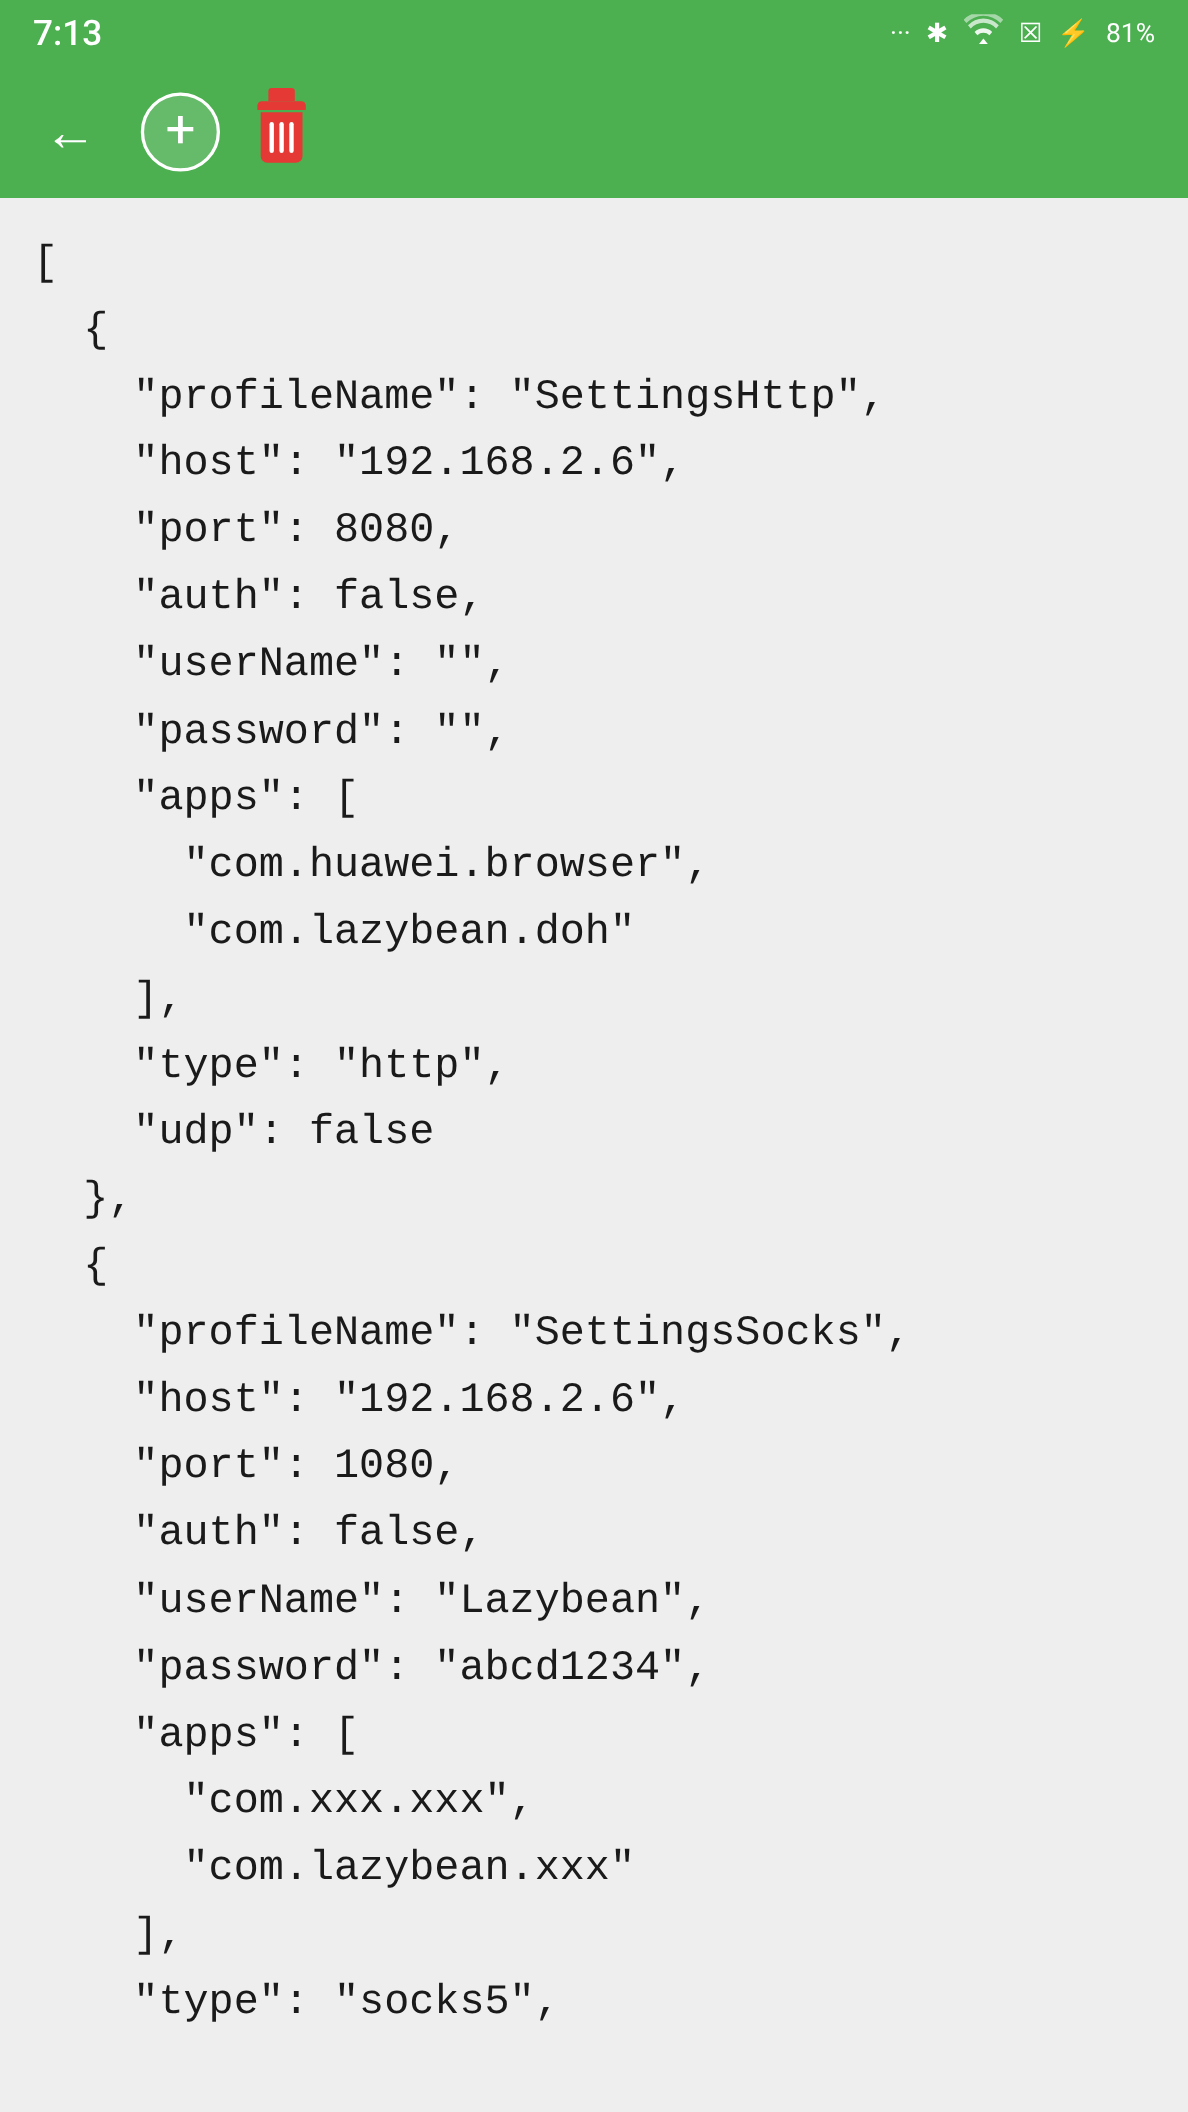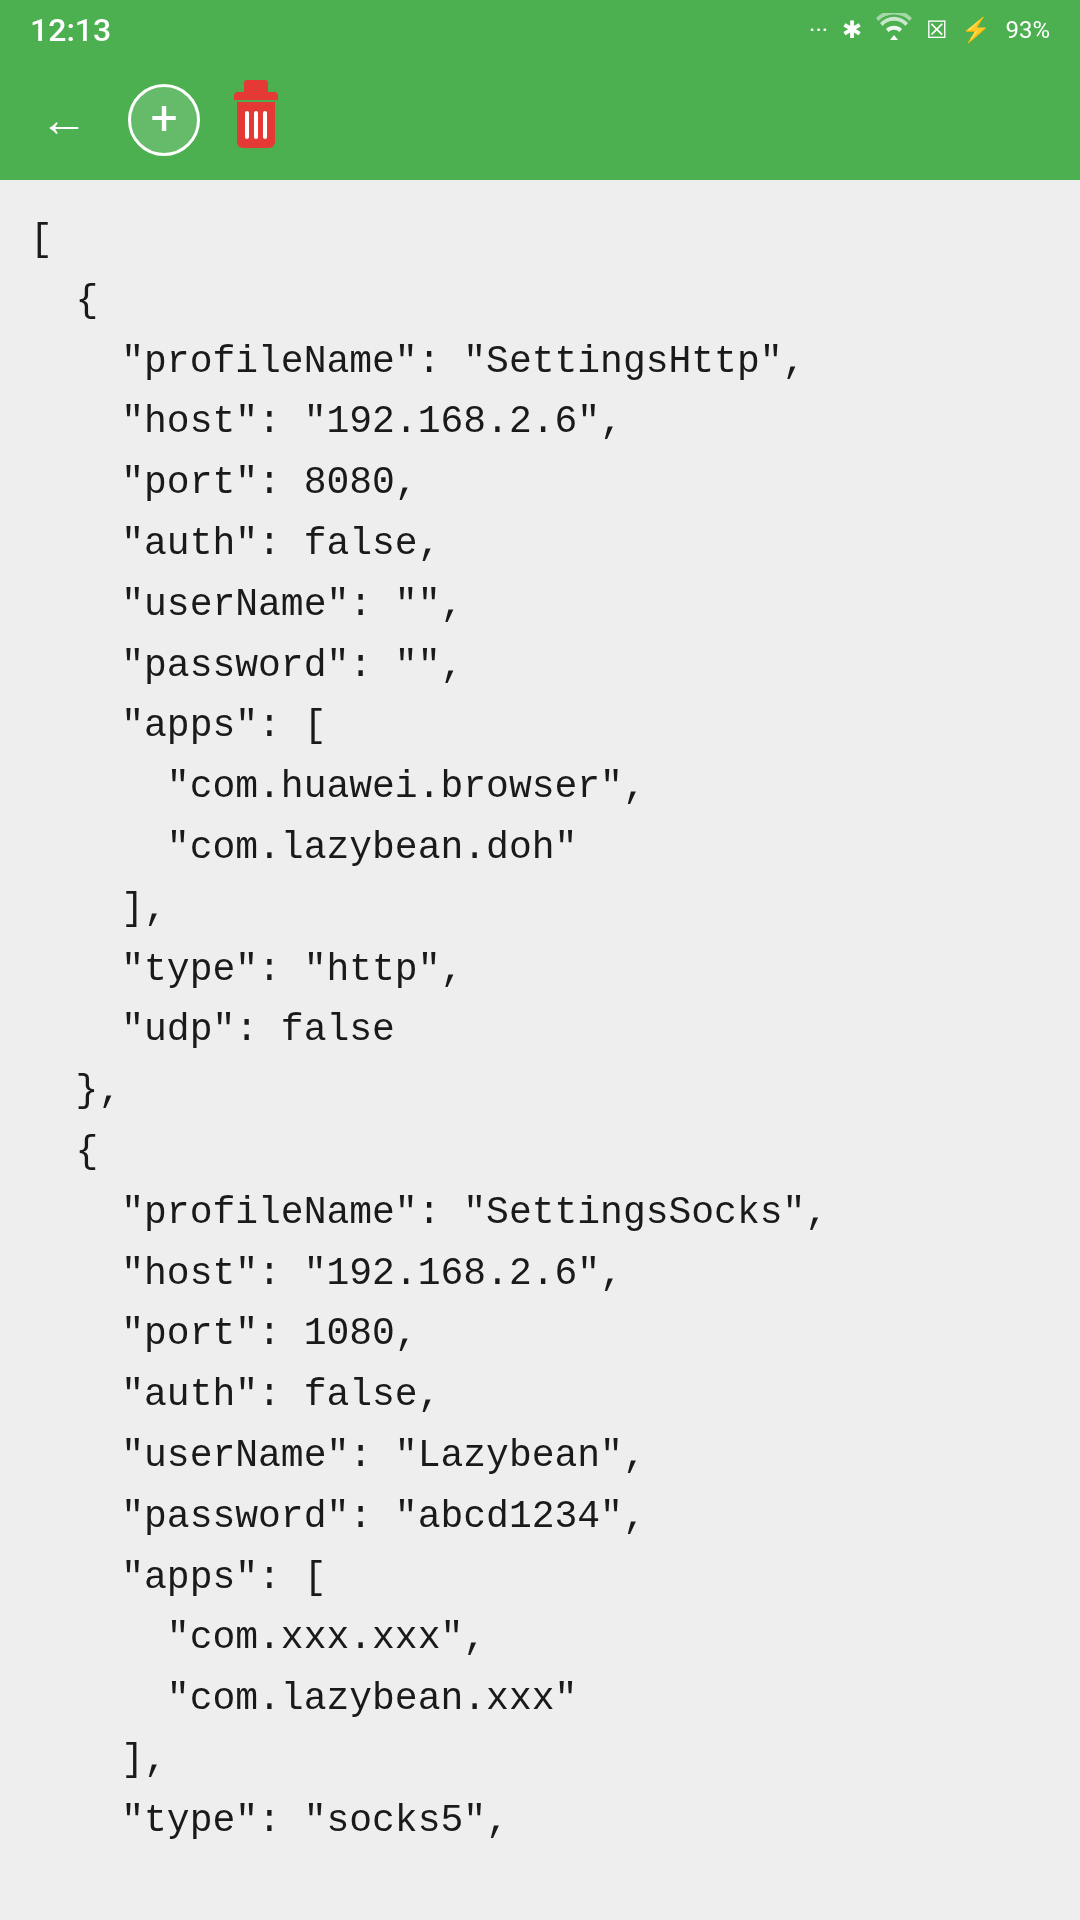--- a/index.html
+++ b/index.html
@@ -167,35 +167,35 @@
       font-size: 38px;
       line-height: 1.6;
       color: #1a1a1a;
       white-space: pre;
     }
   </style>
 </head>
 <body>
 
 <div class="status-bar">
-  <span class="status-time">12:13</span>
+  <span class="status-time">7:13</span>
   <div class="status-icons">
     <span class="status-icon-text">···</span>
     <span class="status-icon-text">✱</span>
     <span class="status-icon-text">
       <svg width="36" height="28" viewBox="0 0 36 28" fill="white">
         <path d="M18 22l4 5H14l4-5z"></path>
         <path d="M10 16a11.4 11.4 0 0116 0l-2.5 3a8 8 0 00-11 0L10 16z" opacity="0.9"></path>
         <path d="M4 10a19 19 0 0128 0l-2.5 3a15 15 0 00-23 0L4 10z" opacity="0.7"></path>
         <path d="M0 5a25 25 0 0136 0l-2.5 3a21.5 21.5 0 00-31 0L0 5z" opacity="0.5"></path>
       </svg>
     </span>
     <span class="status-icon-text">☒</span>
     <span class="status-icon-text">⚡</span>
-    <span class="status-icon-text">93%</span>
+    <span class="status-icon-text">81%</span>
   </div>
 </div>
 
 <div class="toolbar">
   <div class="toolbar-back">←</div>
   <div class="toolbar-actions">
     <div class="btn-add">
       <span class="btn-add-inner">+</span>
     </div>
     <div class="btn-delete">

